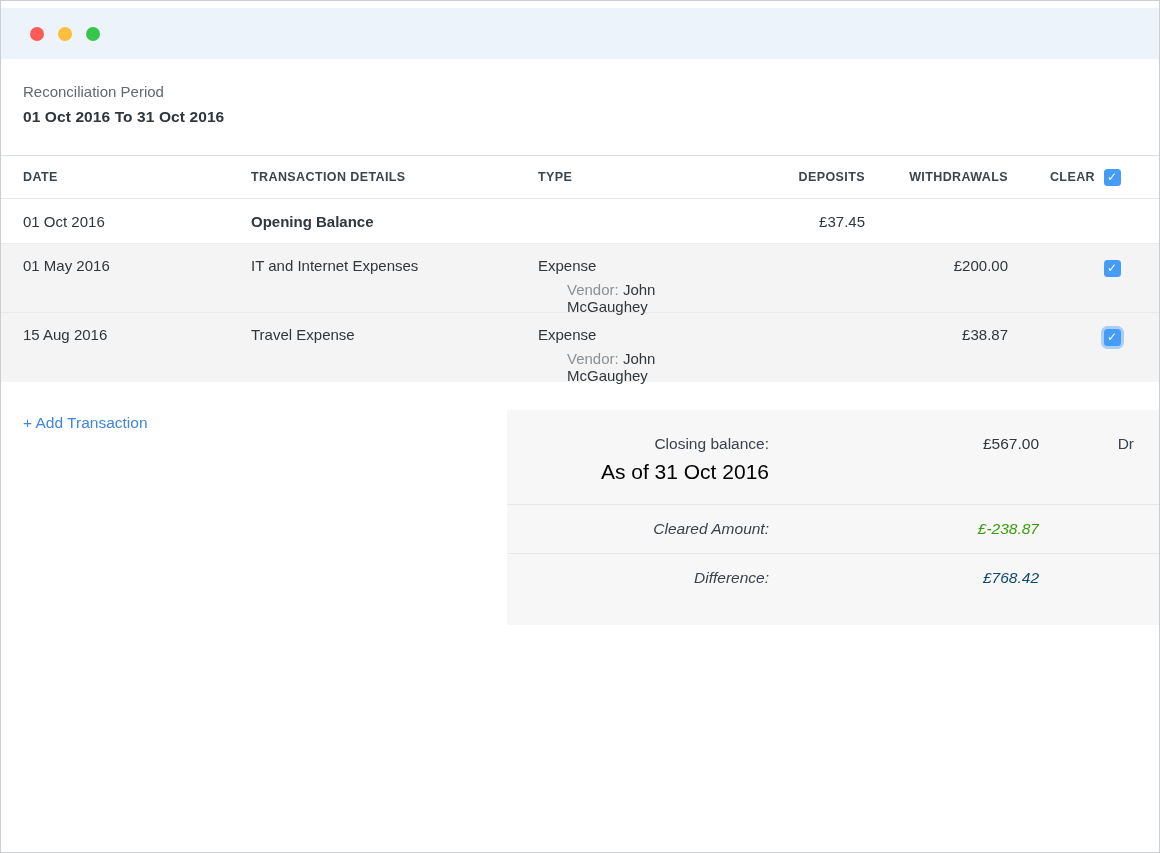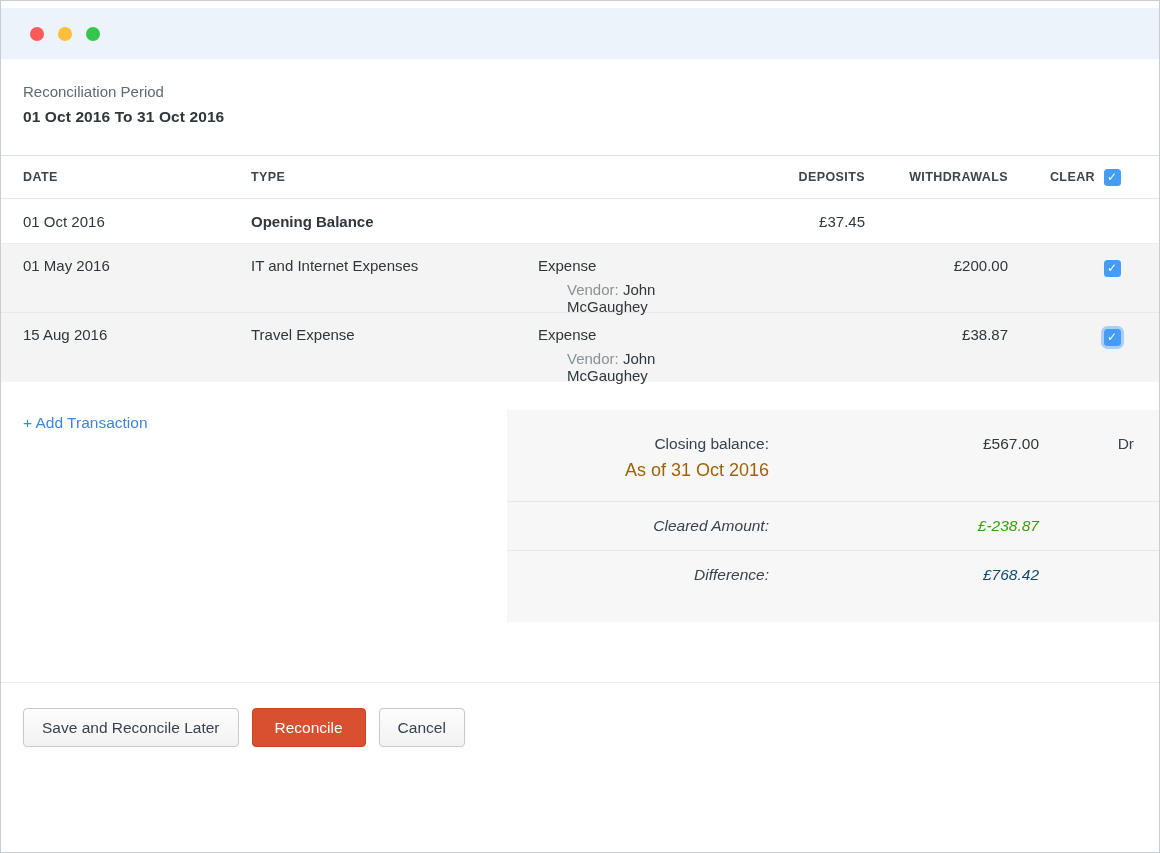--- a/index.html
+++ b/index.html
@@ -81,21 +81,21 @@
   }
   .summary-panel {
     width:652px; margin-top:28px; background:#f7f7f7;
   }
   .s-row { display:flex; align-items:flex-start; padding:15px 0; }
   .s-row + .s-row { border-top:1px solid #e8e8e8;font-style:italic; }
   .s-row-a { padding:25px 0 20px 0; }
   .s-row-c { padding-bottom:38px; }
   .s-labelwrap { width:262px; text-align:right; }
   .s-label { font-size:15.5px; color:#39434e; }
-  .s-sublabel { font-size:18px; color:#a16207; margin-top:7px; }
+  .s-sublabel { font-size:21px; color:#000000; margin-top:7px; }
   .s-amount { width:270px; text-align:right; font-size:15.5px; }
   .s-suffix { width:95px; text-align:right; padding-left:38px; font-size:15.5px; color:#39434e; }
 
   
   .footer { border-top:1px solid #ededed; padding:25px 22px 0 22px; display:flex; }
   .btn {
     height:39px; border-radius:4px; font-size:15.5px;
     display:inline-flex; align-items:center; justify-content:center;
     cursor:pointer; font-family:inherit;
   }
@@ -122,20 +122,21 @@
 
 
   <div class="period">
     <div class="period-label">Reconciliation Period</div>
     <div class="period-value">01 Oct 2016 To 31 Oct 2016</div>
   </div>
 
   <div class="tbl">
     <div class="tbl-header">
       <div class="cell col-date">DATE</div>
+      <div class="cell col-details">TRANSACTION DETAILS</div>
       <div class="cell col-type">TYPE</div>
       <div class="cell col-deposits">DEPOSITS</div>
       <div class="cell col-withdrawals">WITHDRAWALS</div>
       <div class="cell col-clear">
         <span>CLEAR</span>
         <span class="checkbox"></span>
       </div>
     </div>
 
     <div class="row row-single">
@@ -204,19 +205,14 @@
       <div class="s-row s-row-c">
         <div class="s-labelwrap">
           <div class="s-label">Difference:</div>
         </div>
         <div class="s-amount" style="color:#0c4a6e">£768.42</div>
         <div class="s-suffix"></div>
       </div>
     </div>
   </div>
 
-  <div class="footer">
-    <button class="btn btn-secondary">Save and Reconcile Later</button>
-    <button class="btn btn-primary">Reconcile</button>
-    <button class="btn btn-secondary">Cancel</button>
-  </div>
 
 </div>
 
 </body></html>

